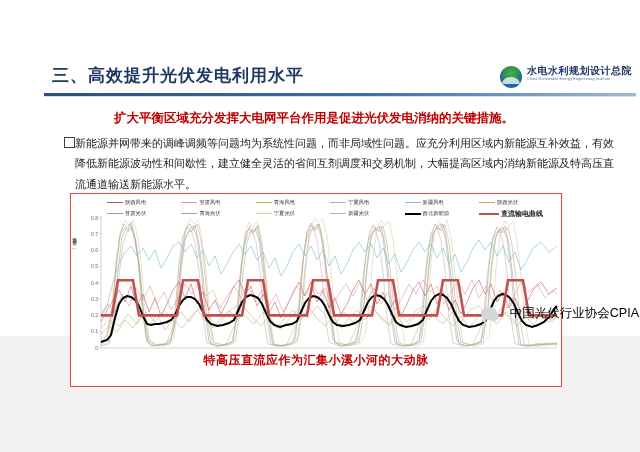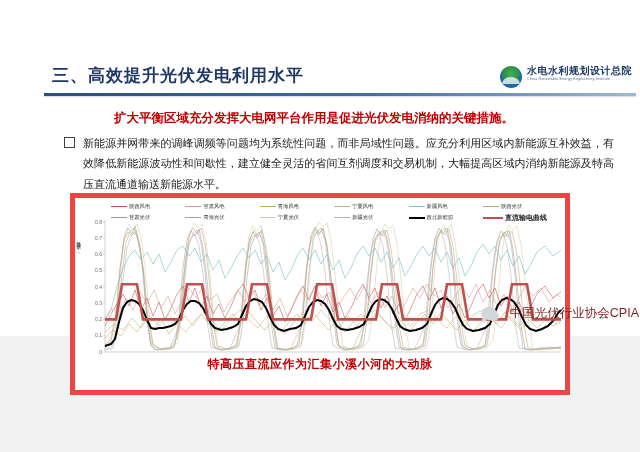--- a/index.html
+++ b/index.html
@@ -46,32 +46,32 @@
   }
   .logo-text{display:flex;flex-direction:column;line-height:1;}
   .logo-cn{font-size:10px;font-weight:bold;color:#1f3864;letter-spacing:.5px;white-space:nowrap;}
   .logo-en{font-size:3.6px;color:#4a6a96;letter-spacing:.2px;white-space:nowrap;margin-top:2px;}
   
   .lead{
     position:absolute;left:66px;top:110px;width:540px;
     font-size:12.5px;font-weight:bold;color:#c00000;white-space:nowrap;margin-left:48px;
   }
   .bullet-row{
-    position:absolute;left:64px;top:133px;width:550px;display:flex;gap:8px;
+    position:absolute;left:64px;top:133px;width:550px;display:flex;gap:0;
   }
   .bullet-mark{
     flex:none;width:9px;height:9px;border:1.6px solid #404040;margin-top:4px;background:#fff;
   }
   .bullet-text{
     font-size:11px;color:#1a1a1a;line-height:1.85;text-align:justify;
   }
   
   .chart-box{
     position:absolute;left:70px;top:193px;width:490px;height:192px;
-    background:#ffffff;border:5px solid #ef4444;
+    background:#ffffff;border:1px solid #ef4444;
   }
   .chart-svg{position:absolute;left:0;top:0;width:490px;height:192px;}
   .chart-caption{
     position:absolute;left:0;top:158px;width:490px;text-align:center;
     font-size:12px;font-weight:bold;color:#c00000;letter-spacing:.5px;
   }
   
   .legend{
     position:absolute;left:36px;top:3px;width:450px;
     display:grid;grid-template-columns:repeat(5,1fr) 78px;
@@ -87,21 +87,21 @@
   .ylab{
     position:absolute;left:1px;top:52px;
     font-size:4.6px;color:#555;
     writing-mode:vertical-rl;transform:rotate(180deg);
     letter-spacing:.4px;white-space:nowrap;
   }
   
   .watermark{
     position:absolute;right:16px;bottom:14px;
     display:flex;align-items:center;gap:13px;
-    color:#7f1d1d;font-size:12.5px;white-space:nowrap;
+    color:#000000;font-size:12.5px;white-space:nowrap;
   }
   .wechat{
     width:16px;height:13px;border-radius:50% 50% 45% 50%;
     background:#d3d7db;position:relative;flex:none;
   }
   .wechat:before{
     content:"";position:absolute;left:7px;top:5px;width:11px;height:9px;
     border-radius:50%;background:#d3d7db;
   }
   .wechat:after{

